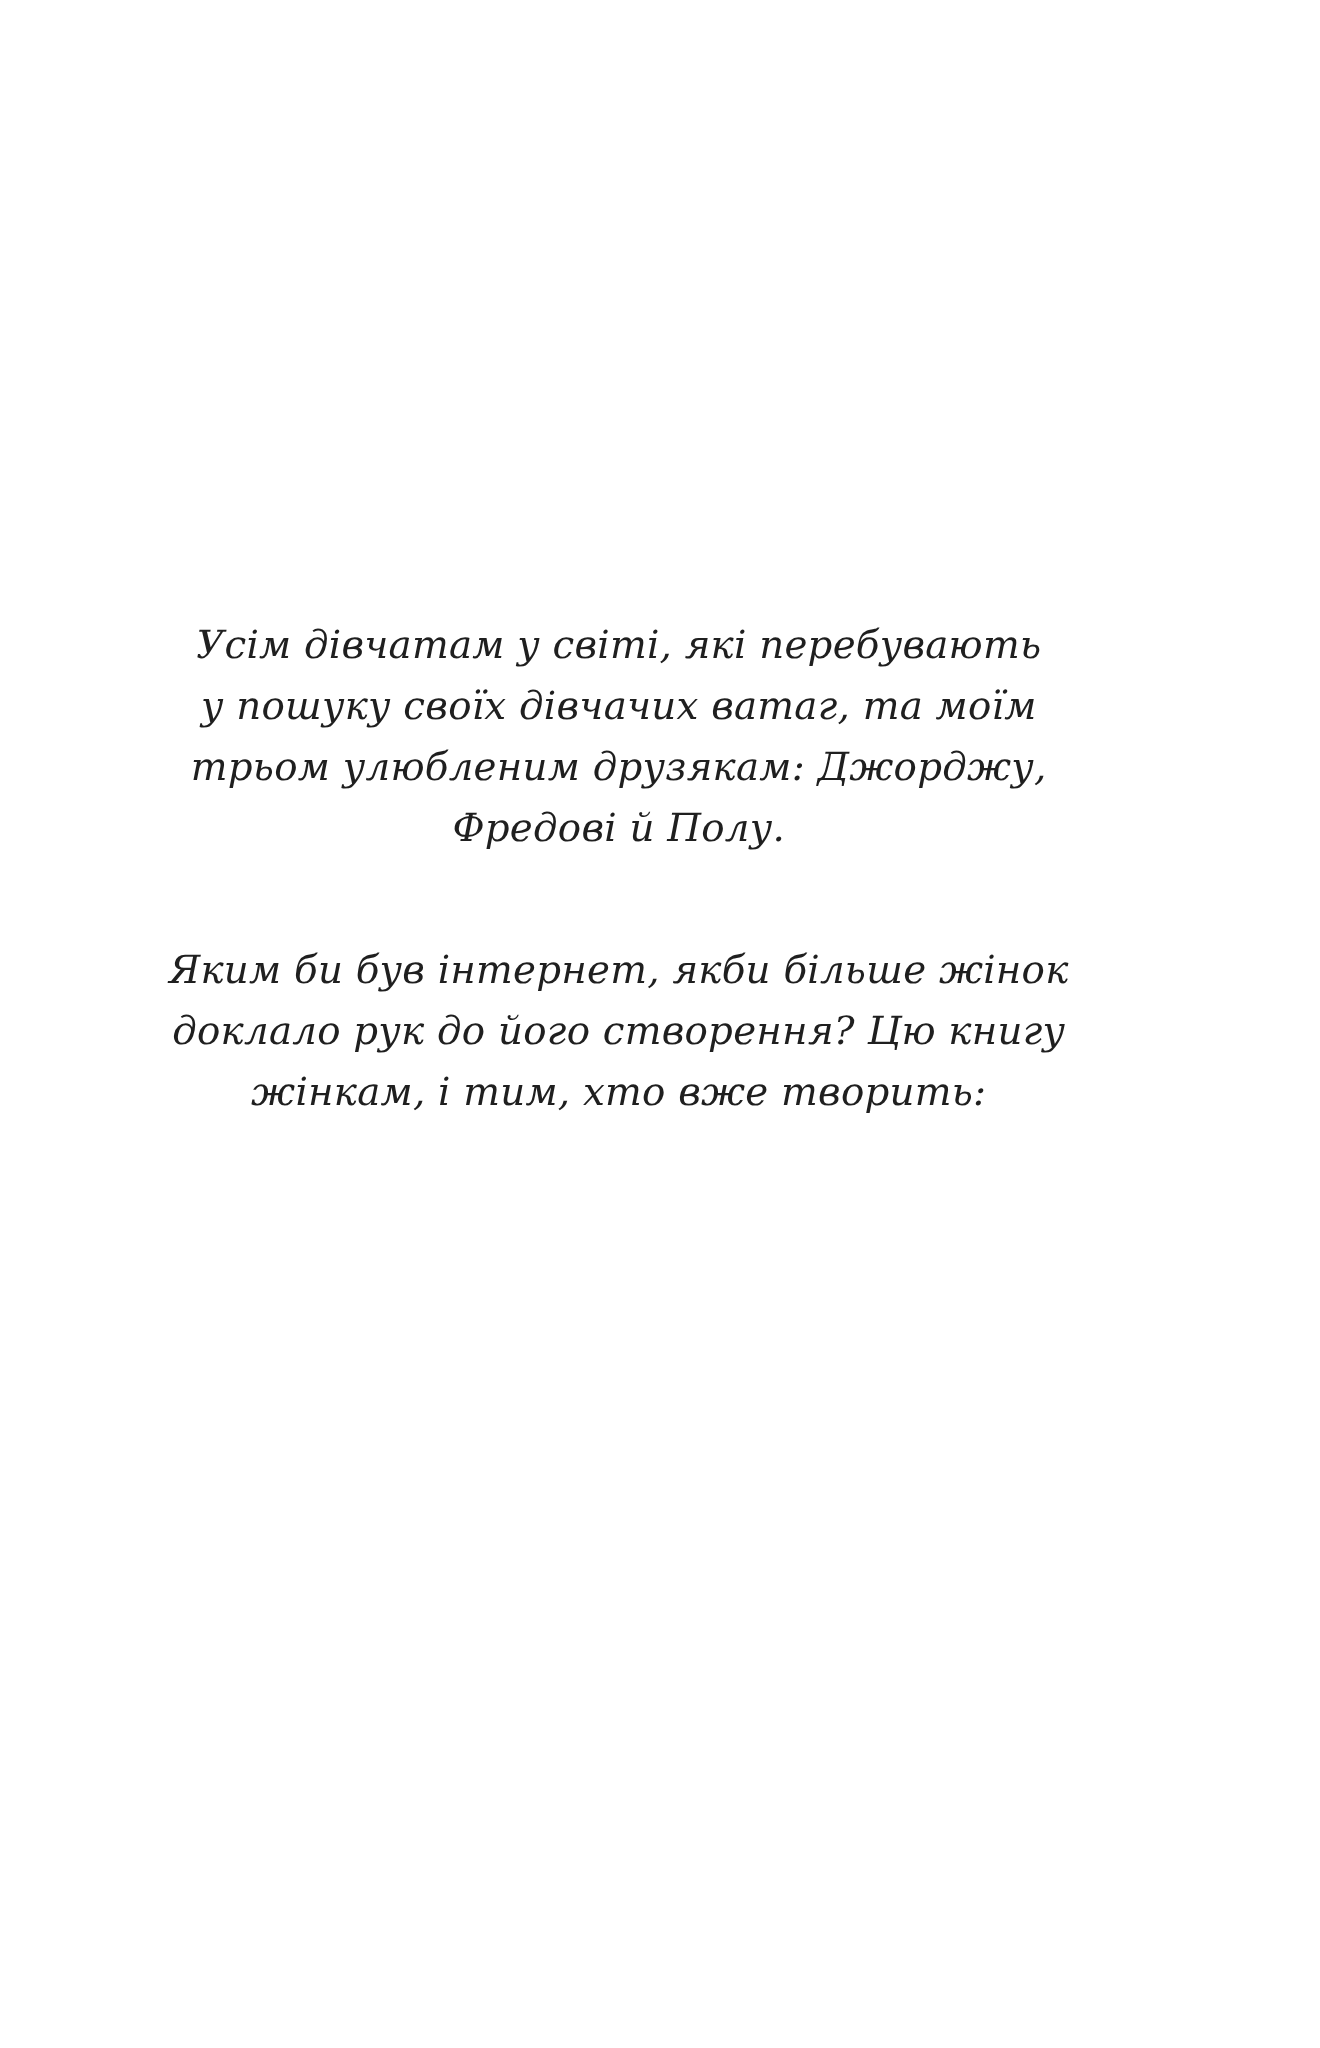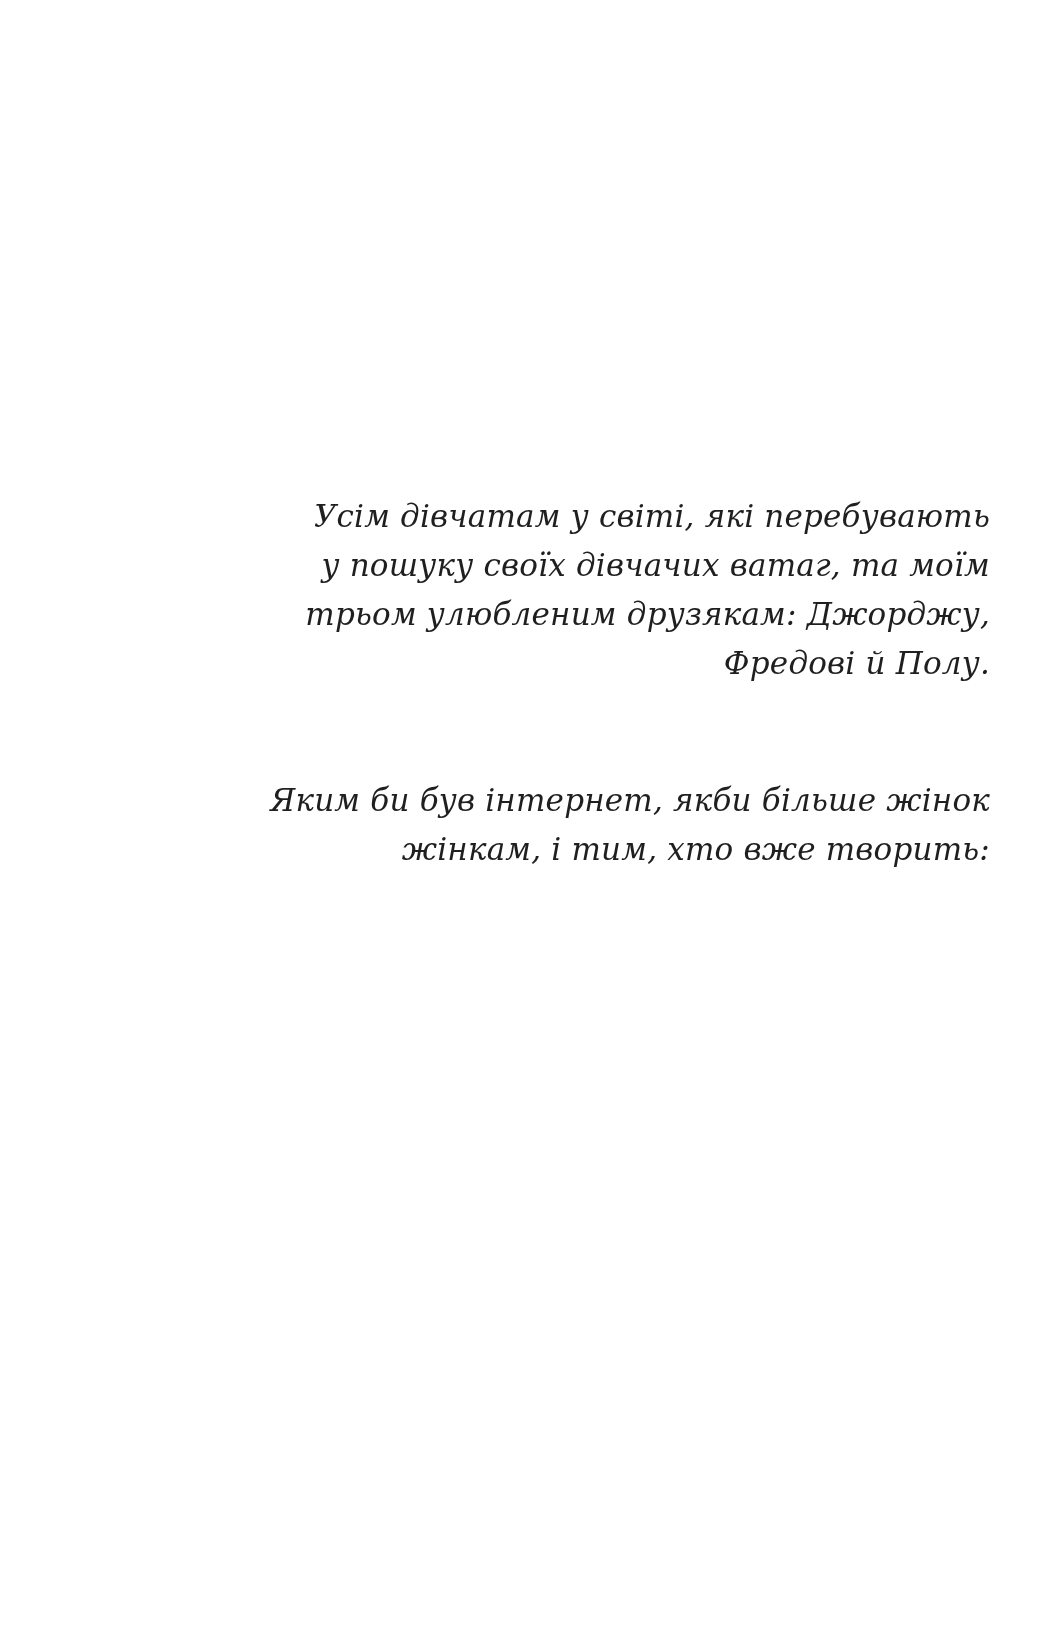--- a/index.html
+++ b/index.html
@@ -21,36 +21,36 @@
     left: 0;
     width: 990px;           
     text-align: center;
     font-style: italic;
     font-size: 31px;
     line-height: 49px;
     color: #1f1f1f;
     letter-spacing: 0.2px;
   }
   .dedication-block--first  { top: 492px; }
-  .dedication-block--second { top: 776px; }
+  .dedication-block--second { top: 752px; }
   .dedication-line {
     white-space: nowrap;
-    text-align: right;
   }
 </style>
 </head>
 <body>
 
 <div class="page">
 
   <div class="dedication-block dedication-block--first">
     <div class="dedication-line">Усім дівчатам у світі, які перебувають</div>
     <div class="dedication-line">у пошуку своїх дівчачих ватаг, та моїм</div>
     <div class="dedication-line">трьом улюбленим друзякам: Джорджу,</div>
     <div class="dedication-line">Фредові й Полу.</div>
   </div>
 
   <div class="dedication-block dedication-block--second">
     <div class="dedication-line">Яким би був інтернет, якби більше жінок</div>
+    <div class="dedication-line">доклало рук до його створення? Цю книгу</div>
     <div class="dedication-line">жінкам, і тим, хто вже творить:</div>
   </div>
 
 </div>
 
 </body></html>

